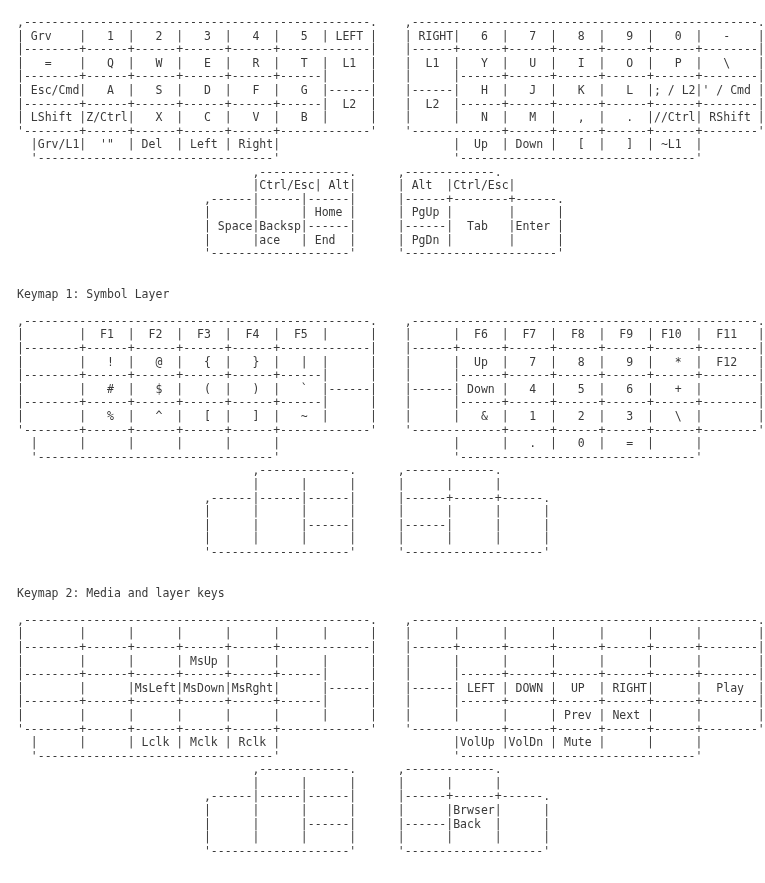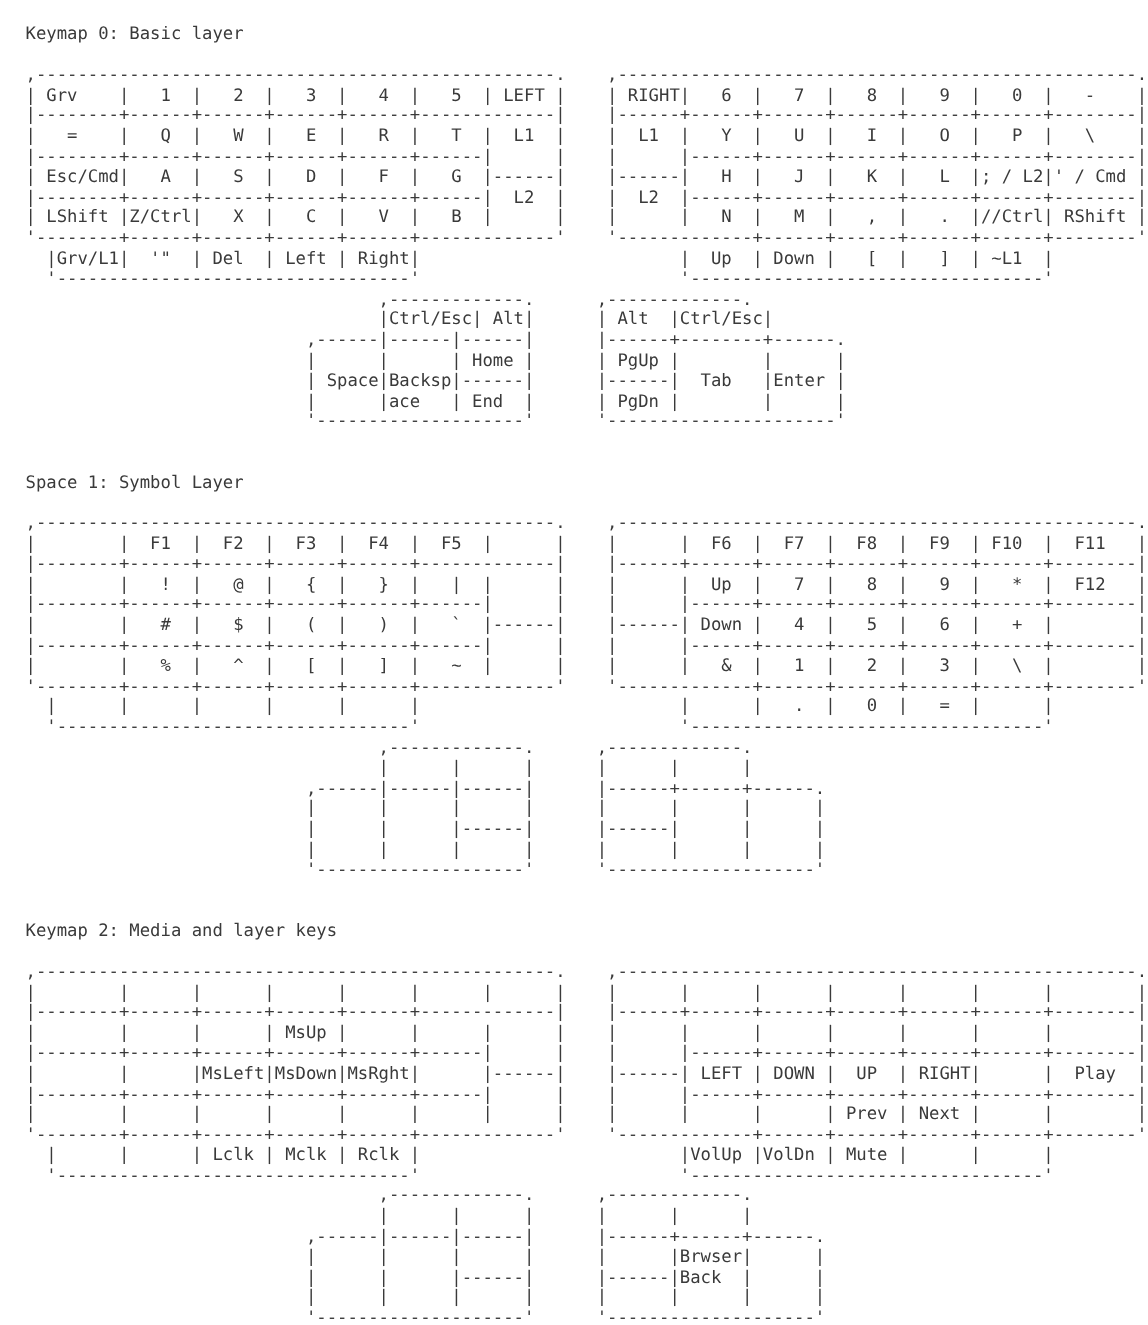--- a/index.html
+++ b/index.html
@@ -36,21 +36,20 @@
     white-space: pre;
     color: inherit;
   }
 </style>
 </head>
 <body style="background: rgb(255, 255, 255);">
 
 <div class="doc" style="color: rgb(58, 58, 58);">
 
   <section class="keymap-section">
-    <div class="keymap-title">Keymap 0: Basic layer</div>
     <pre class="keymap-art">,--------------------------------------------------.    ,--------------------------------------------------.
 | Grv    |   1  |   2  |   3  |   4  |   5  | LEFT |    | RIGHT|   6  |   7  |   8  |   9  |   0  |   -    |
 |--------+------+------+------+------+-------------|    |------+------+------+------+------+------+--------|
 |   =    |   Q  |   W  |   E  |   R  |   T  |  L1  |    |  L1  |   Y  |   U  |   I  |   O  |   P  |   \    |
 |--------+------+------+------+------+------|      |    |      |------+------+------+------+------+--------|
 | Esc/Cmd|   A  |   S  |   D  |   F  |   G  |------|    |------|   H  |   J  |   K  |   L  |; / L2|' / Cmd |
 |--------+------+------+------+------+------|  L2  |    |  L2  |------+------+------+------+------+--------|
 | LShift |Z/Ctrl|   X  |   C  |   V  |   B  |      |    |      |   N  |   M  |   ,  |   .  |//Ctrl| RShift |
 '--------+------+------+------+------+-------------'    '-------------+------+------+------+------+--------'
   |Grv/L1|  '"  | Del  | Left | Right|                         |  Up  | Down |   [  |   ]  | ~L1  |
@@ -58,21 +57,21 @@
                                   ,-------------.      ,-------------.
                                   |Ctrl/Esc| Alt|      | Alt  |Ctrl/Esc|
                            ,------|------|------|      |------+--------+------.
                            |      |      | Home |      | PgUp |        |      |
                            | Space|Backsp|------|      |------|  Tab   |Enter |
                            |      |ace   | End  |      | PgDn |        |      |
                            '--------------------'      '----------------------'</pre>
   </section>
 
   <section class="keymap-section">
-    <div class="keymap-title">Space 1: Symbol Layer</div>
+    <div class="keymap-title">Keymap 1: Symbol Layer</div>
     <pre class="keymap-art">,--------------------------------------------------.    ,--------------------------------------------------.
 |        |  F1  |  F2  |  F3  |  F4  |  F5  |      |    |      |  F6  |  F7  |  F8  |  F9  | F10  |  F11   |
 |--------+------+------+------+------+-------------|    |------+------+------+------+------+------+--------|
 |        |   !  |   @  |   {  |   }  |   |  |      |    |      |  Up  |   7  |   8  |   9  |   *  |  F12   |
 |--------+------+------+------+------+------|      |    |      |------+------+------+------+------+--------|
 |        |   #  |   $  |   (  |   )  |   `  |------|    |------| Down |   4  |   5  |   6  |   +  |        |
 |--------+------+------+------+------+------|      |    |      |------+------+------+------+------+--------|
 |        |   %  |   ^  |   [  |   ]  |   ~  |      |    |      |   &amp;  |   1  |   2  |   3  |   \  |        |
 '--------+------+------+------+------+-------------'    '-------------+------+------+------+------+--------'
   |      |      |      |      |      |                         |      |   .  |   0  |   =  |      |

